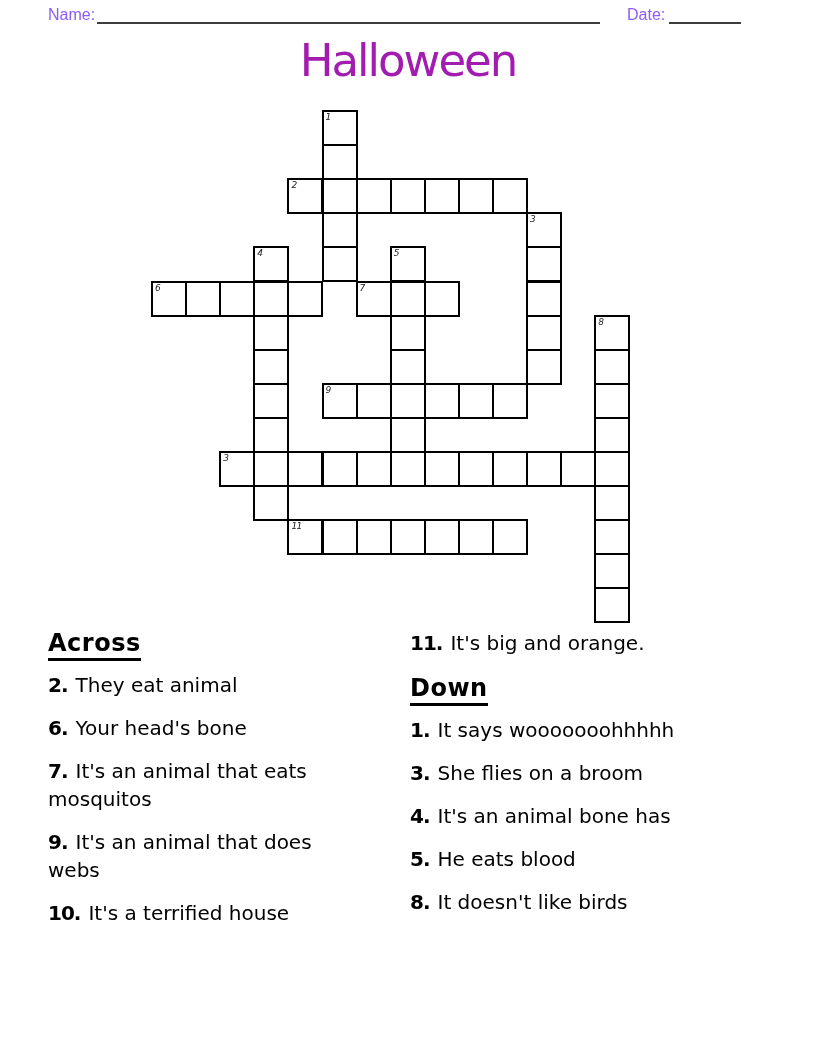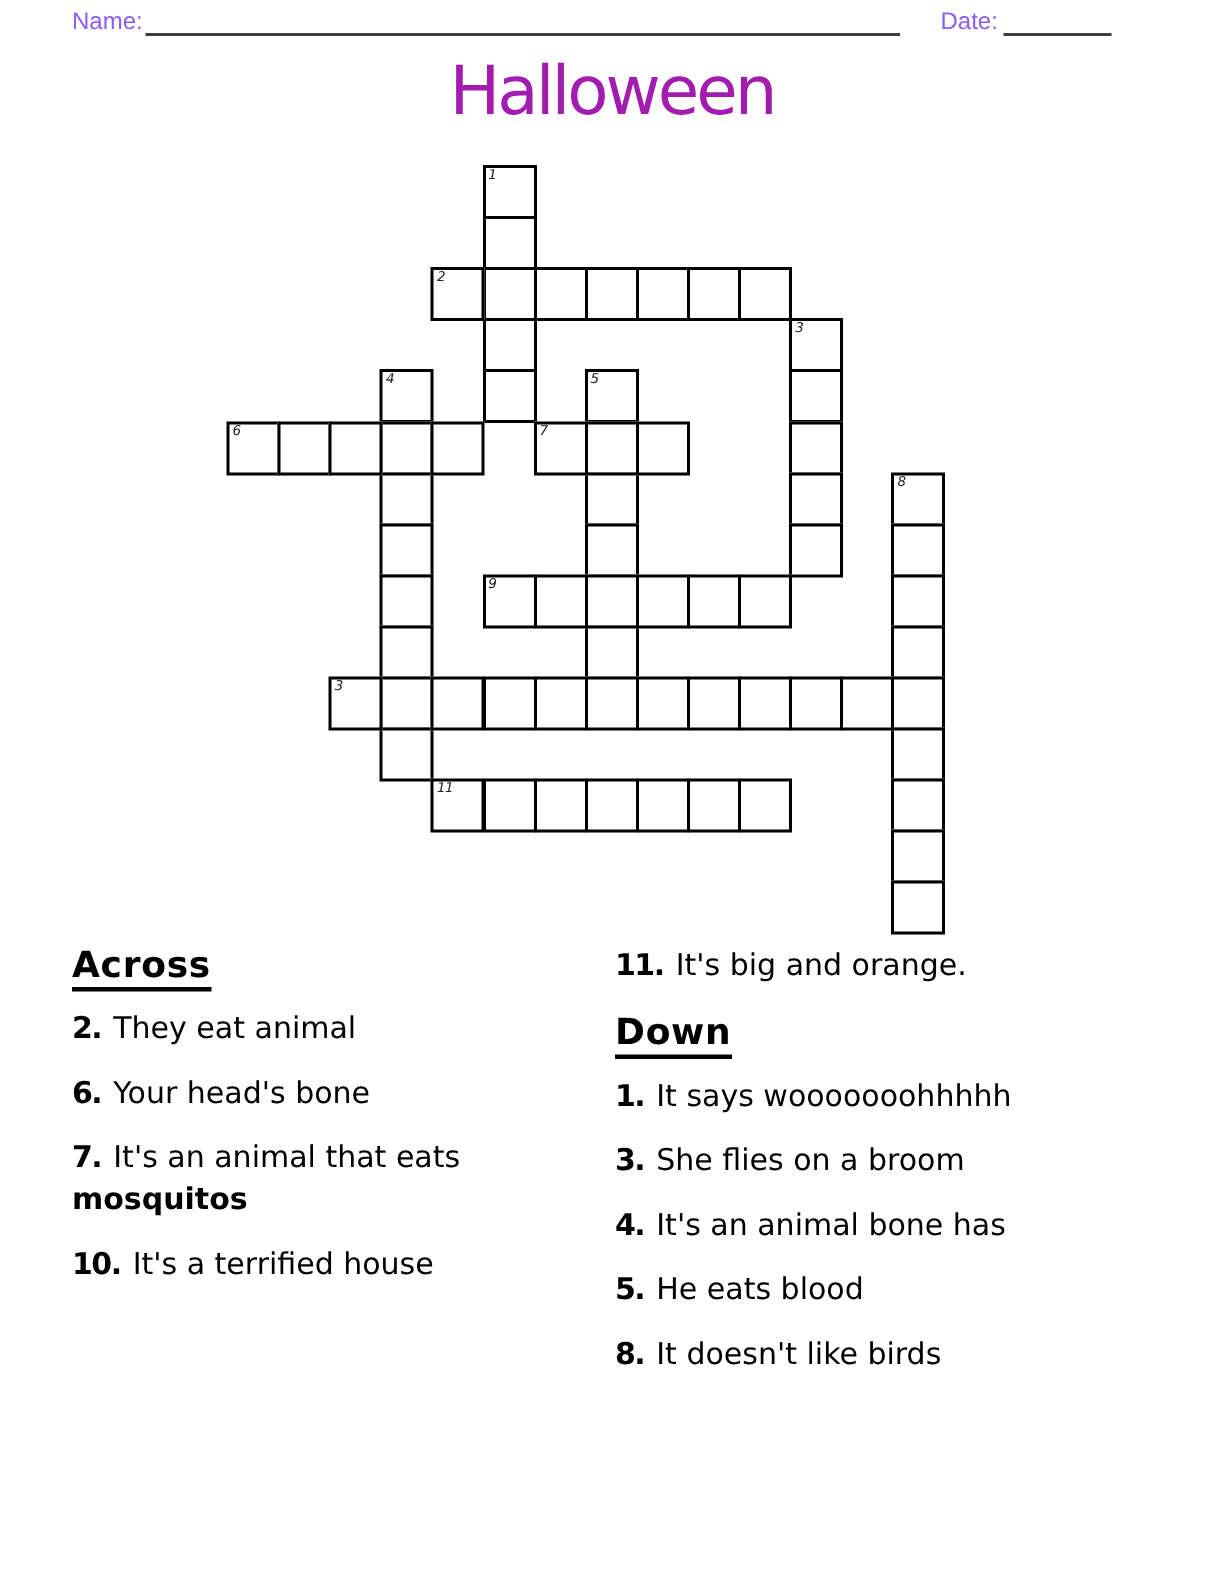--- a/index.html
+++ b/index.html
@@ -56,21 +56,21 @@
     padding-bottom: 1px;
     margin-bottom: 10px;
   }
   .heading-wrap { margin-bottom: 0; }
   .clue {
     font-size: 20px; line-height: 28px;
     margin-bottom: 15px;
     white-space: nowrap;
   }
   .clue .num { font-weight: 700; margin-right: 8px; letter-spacing: -1px; }
-  .clue .cont { display: block; white-space: nowrap; font-weight: bold; }
+  .clue .cont { display: block; white-space: nowrap; }
 </style>
 </head>
 <body>
 
 <div class="page">
 
   <span class="hdr-label" style="left:48px;">Name:</span>
   <span class="hdr-line" style="left:97px; width:503px;"></span>
   <span class="hdr-label" style="left:627px;">Date:</span>
   <span class="hdr-line" style="left:669px; width:72px;"></span>
@@ -177,20 +177,24 @@
       <span class="num">2.</span><span>They eat animal</span>
     </div>
     <div class="clue">
       <span class="num">6.</span><span>Your head's bone</span>
     </div>
     <div class="clue">
       <span class="num">7.</span><span>It's an animal that eats</span>
       <span class="cont">mosquitos</span>
     </div>
     <div class="clue">
+      <span class="num">9.</span><span>It's an animal that does</span>
+      <span class="cont">webs</span>
+    </div>
+    <div class="clue">
       <span class="num">10.</span><span>It's a terrified house</span>
     </div>
   </div>
 
   <div class="clue-col" id="right-col">
     <div class="clue" style="margin-bottom:17px;">
       <span class="num">11.</span><span>It's big and orange.</span>
     </div>
     <div class="heading-wrap">
       <span class="clue-heading">Down</span>

